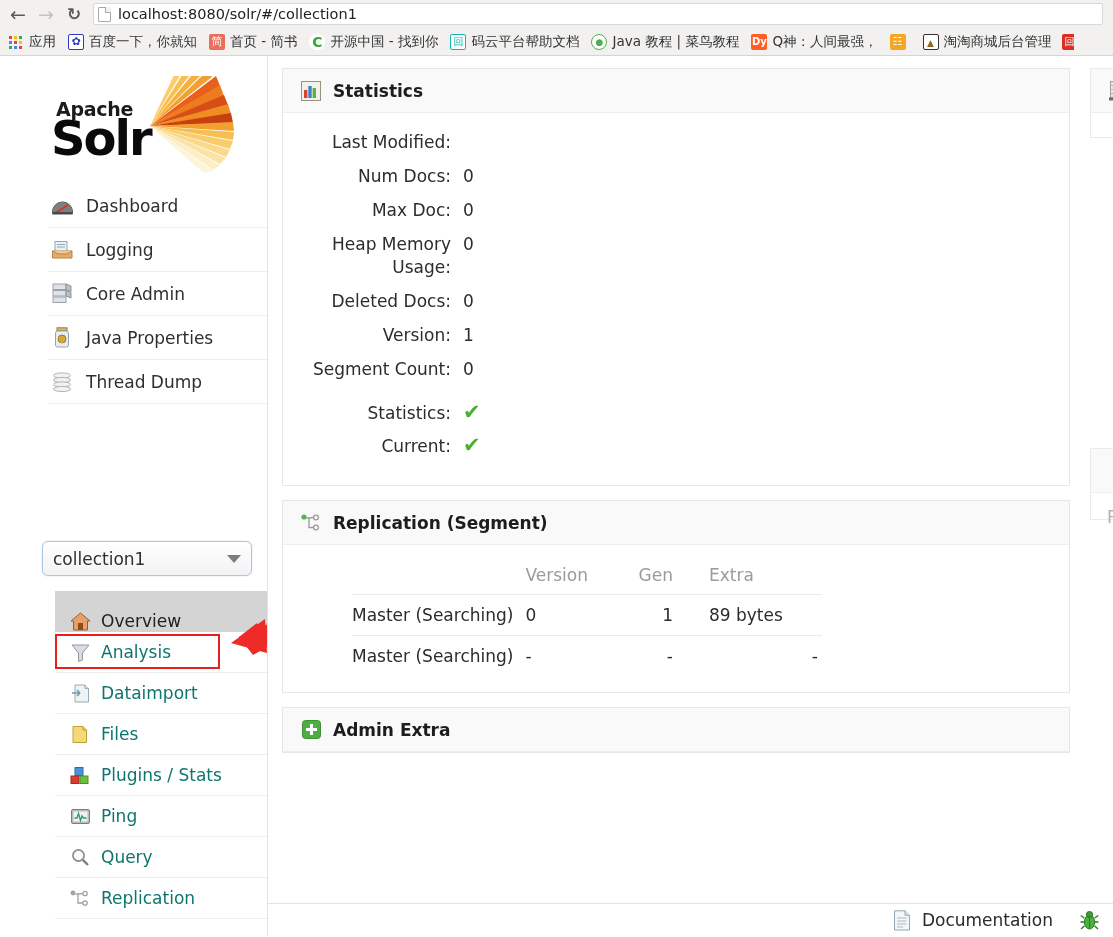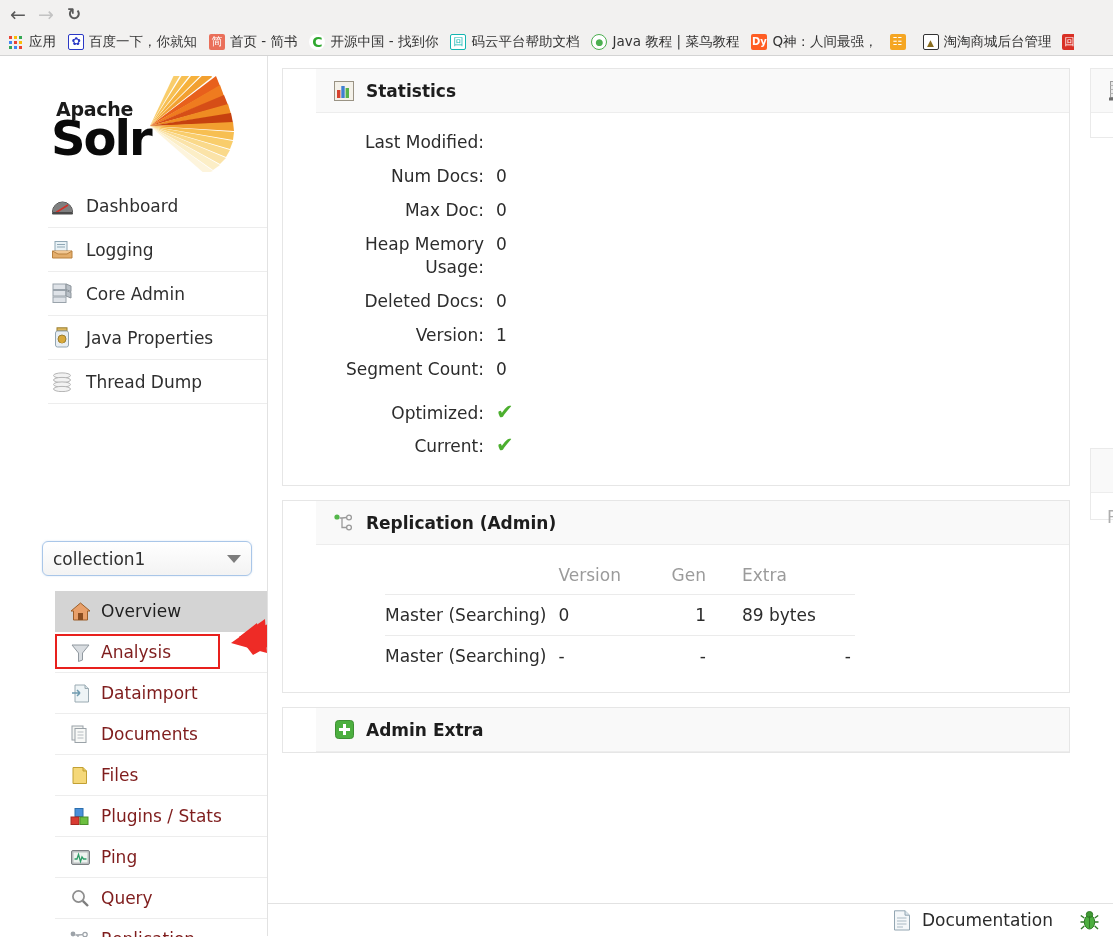--- a/index.html
+++ b/index.html
@@ -174,24 +174,24 @@
   #core-caret {
     width: 0; height: 0;
     border-left: 7px solid transparent; border-right: 7px solid transparent;
     border-top: 8px solid #7d7d7d;
   }
 
   #core-nav { position: absolute; left: 55px; top: 535px; width: 212px; }
   .core-item {
     display: flex; align-items: center; height: 41px;
     border-bottom: 1px solid #ededed; padding-left: 14px;
-    font-size: 17px; color: #7f1d1d; cursor: pointer;
+    font-size: 17px; color: #0f766e; cursor: pointer;
   }
   .core-item.active {
-    background: #d4d4d4; color: #1f1f1f; border-bottom-color: #d4d4d4;
+    background: #d4d4d4; color: #1f1f1f; border-bottom-color: #d4d4d4; align-items: flex-end;
   }
   .core-ico {
     width: 22px; height: 20px; margin-right: 10px; flex: 0 0 auto;
     display: flex; align-items: center; justify-content: center;
   }
 
   
   #annot-box {
     position: absolute; left: 55px; top: 578px;
     width: 165px; height: 35px;
@@ -205,21 +205,21 @@
   
   #content {
     position: absolute; left: 267px; top: 0;
     width: 846px; height: 880px; background: #fff;
     border-left: 1px solid #e2e2e2;
   }
   #content-inner { padding: 12px 12px 0 14px; display: flex; gap: 20px; }
   #col-main { width: 788px; flex: 0 0 auto; }
   #col-side { width: 280px; flex: 0 0 auto; }
 
-  .panel { border: 1px solid #e6e6e6; background: #fff; margin-bottom: 14px; padding-left: 33px; }
+  .panel { border: 1px solid #e6e6e6; background: #fff; margin-bottom: 14px; }
   .panel-head {
     display: flex; align-items: center; height: 44px;
     background: #f9f9f9; border-bottom: 1px solid #ededed;
     padding-left: 17px;
   }
   .panel-head-ico {
     width: 22px; height: 22px; margin-right: 11px; flex: 0 0 auto;
     display: flex; align-items: center; justify-content: center;
   }
   .panel-title {
@@ -284,20 +284,24 @@
 </style>
 </head>
 <body>
 
 <div id="browser-chrome">
 
   <div id="toolbar">
     <div class="nav-btn">←</div>
     <div class="nav-btn disabled">→</div>
     <div class="nav-btn" id="reload-btn">↻</div>
+    <div id="omnibox">
+      <span id="page-icon"></span>
+      <span id="omnibox-text">localhost:8080/solr/#/collection1</span>
+    </div>
   </div>
 
   <div id="bookmarks-bar">
       <div class="bookmark">
         <span class="bm-ico ico-apps">
           <i style="left: 1px; top: 2px; background: rgb(234, 67, 53);"></i>
           <i style="left: 6px; top: 2px; background: rgb(251, 188, 5);"></i>
           <i style="left: 11px; top: 2px; background: rgb(52, 168, 83);"></i>
           <i style="left: 1px; top: 7px; background: rgb(66, 133, 244);"></i>
           <i style="left: 6px; top: 7px; background: rgb(234, 67, 53);"></i>
@@ -463,32 +467,20 @@
               <path d="M5 1 L15 1 L18.5 4.5 L18.5 18 L5 18 Z" fill="#eef4f6" stroke="#9aaab2"></path>
               <path d="M15 1 L15 4.5 L18.5 4.5" fill="#d8e2e7" stroke="#9aaab2"></path>
               <path d="M2 9 L10 9 M10 9 L7 6 M10 9 L7 12" fill="none" stroke="#6f9bb0" stroke-width="1.5"></path>
             </svg>
           </span>
           <span>Dataimport</span>
         </div>
         <div class="core-item">
           <span class="core-ico">
             <svg width="21" height="19" viewBox="0 0 21 19">
-              <rect x="2" y="1" width="11" height="14" fill="#f3f4f2" stroke="#9aa2a8"></rect>
-              <rect x="5" y="3.5" width="11" height="14" fill="#f8f9f7" stroke="#9aa2a8"></rect>
-              <line x1="7.5" y1="7" x2="13.5" y2="7" stroke="#b6bcc1"></line>
-              <line x1="7.5" y1="10" x2="13.5" y2="10" stroke="#b6bcc1"></line>
-              <line x1="7.5" y1="13" x2="13.5" y2="13" stroke="#b6bcc1"></line>
-            </svg>
-          </span>
-          <span>Documents</span>
-        </div>
-        <div class="core-item">
-          <span class="core-ico">
-            <svg width="21" height="19" viewBox="0 0 21 19">
               <path d="M3 1.5 L13 1.5 L16.5 5 L16.5 17.5 L3 17.5 Z" fill="#f5d879" stroke="#c2a033"></path>
               <path d="M13 1.5 L13 5 L16.5 5" fill="#e8c95e" stroke="#c2a033"></path>
             </svg>
           </span>
           <span>Files</span>
         </div>
         <div class="core-item">
           <span class="core-ico">
             <svg width="21" height="19" viewBox="0 0 21 19">
               <rect x="5" y="1.5" width="8" height="8" fill="#4a90d9" stroke="#2b6fae"></rect>
@@ -585,42 +577,42 @@
                   <div class="stat-value">1</div>
                 </div>
                 <div class="stat-row">
                   <div class="stat-label">Segment Count:</div>
                   <div class="stat-value">0</div>
                 </div>
               </div>
             <div class="stat-spacer"></div>
             <div id="stats-flags">
                 <div class="stat-row">
-                  <div class="stat-label">Optimized:</div>
+                  <div class="stat-label">Statistics:</div>
                   <div class="stat-value"><span class="check">✔</span></div>
                 </div>
                 <div class="stat-row">
                   <div class="stat-label">Current:</div>
                   <div class="stat-value"><span class="check">✔</span></div>
                 </div>
               </div>
           </div>
         </div>
 
         <div class="panel">
           <div class="panel-head">
             <span class="panel-head-ico">
               <svg width="20" height="18" viewBox="0 0 20 18">
                 <circle cx="3" cy="3" r="2.6" fill="#53b64a"></circle>
                 <circle cx="15" cy="3.5" r="2.4" fill="none" stroke="#9a9a9a" stroke-width="1.3"></circle>
                 <circle cx="15" cy="13.5" r="2.4" fill="none" stroke="#9a9a9a" stroke-width="1.3"></circle>
                 <path d="M5.6 4 L8 4 L8 13.5 L12.4 13.5 M8 4 L12.4 3.5" fill="none" stroke="#9a9a9a" stroke-width="1.3"></path>
               </svg>
             </span>
-            <span class="panel-title">Replication (Admin)</span>
+            <span class="panel-title">Replication (Segment)</span>
           </div>
           <div class="panel-body">
             <table class="repl">
               <thead>
                 <tr>
                   <th></th>
                   <th class="c-version">Version</th>
                   <th class="c-gen hdr-gen">Gen</th>
                   <th class="c-size">Extra</th>
                 </tr>

